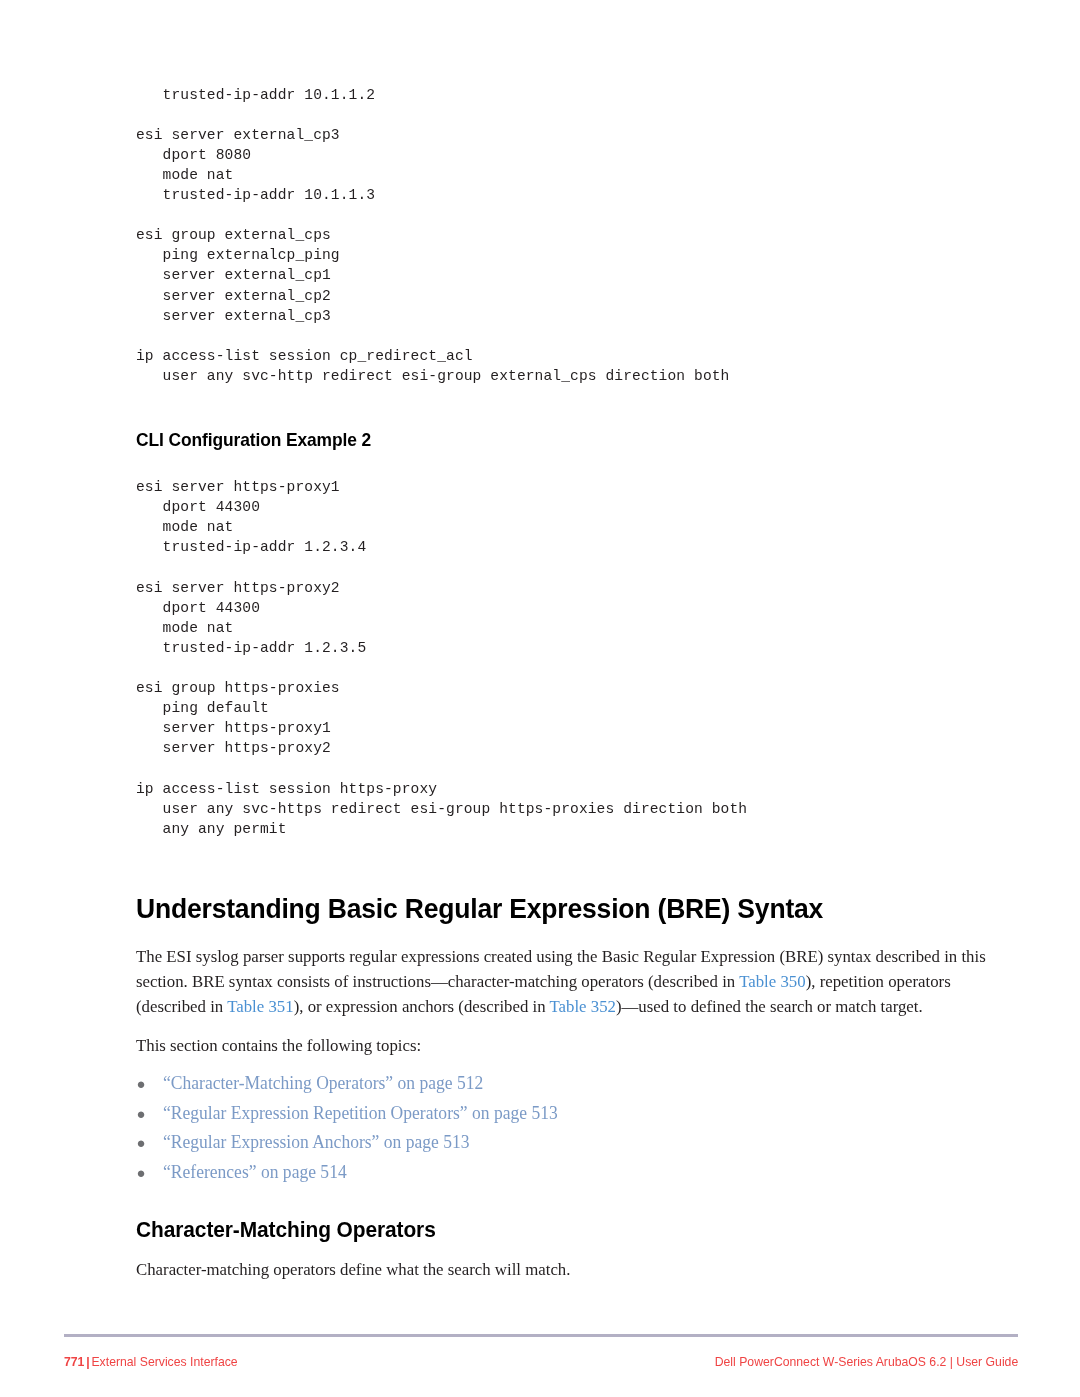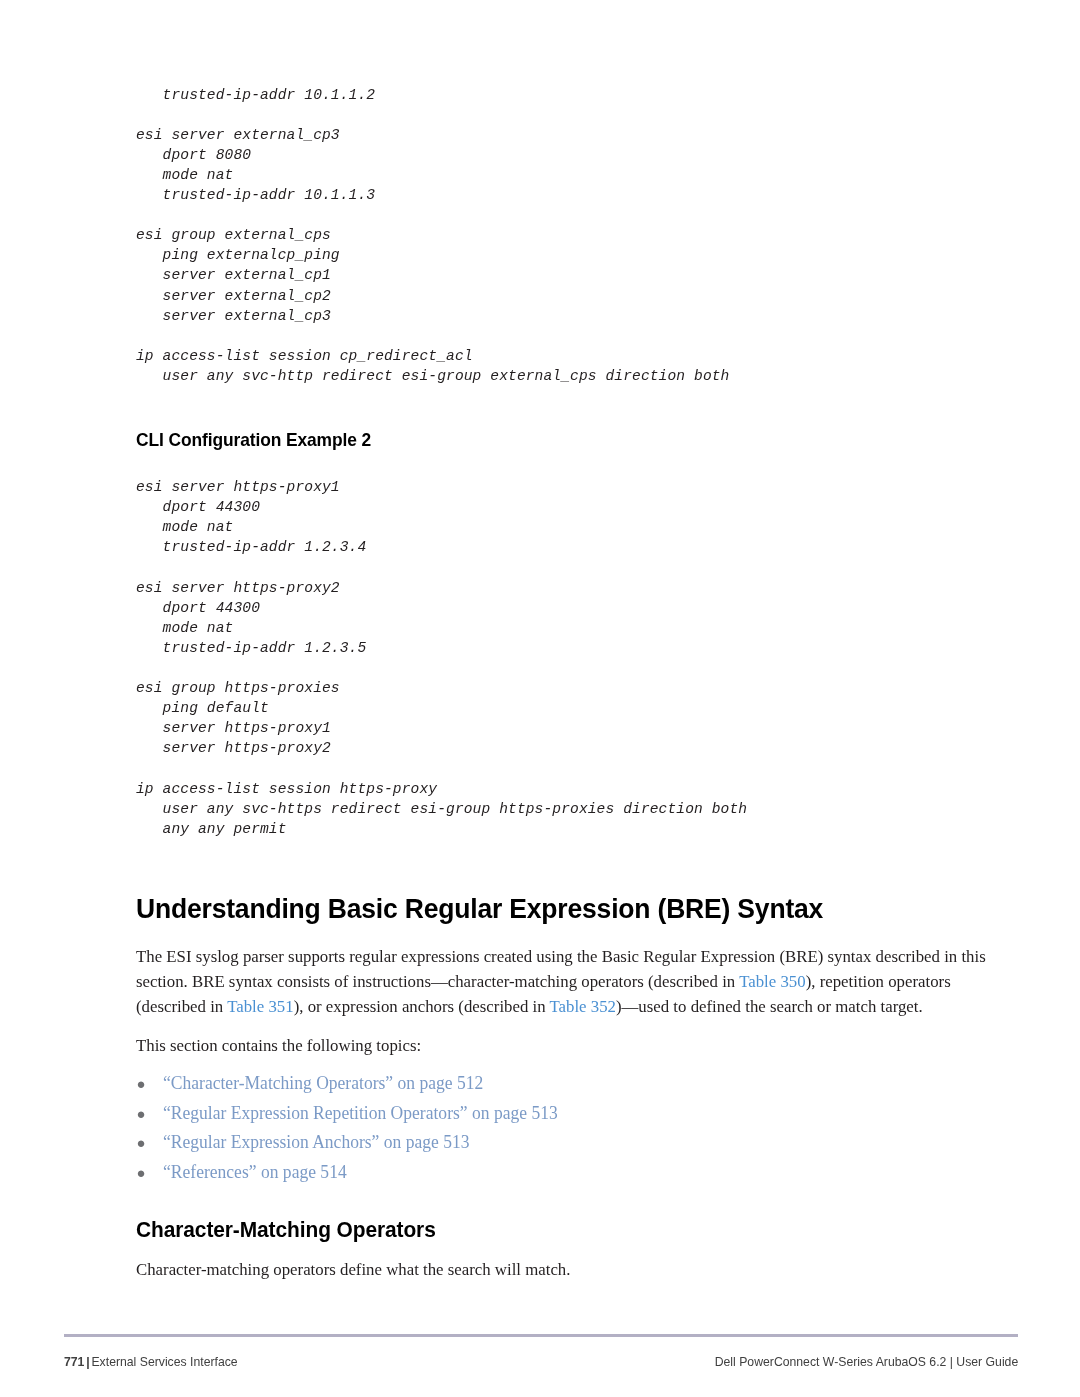--- a/index.html
+++ b/index.html
@@ -37,21 +37,20 @@
     font-family: "Liberation Mono", "DejaVu Sans Mono", monospace;
     font-size: 14.6px;
     line-height: 20.1px;
     color: #231f20;
     white-space: pre;
     letter-spacing: 0.1px;
   }
   .code-line {
     white-space: pre;
     min-height: 20.1px;
-    font-style: italic;
   }
   .code-line.blank {
     height: 20.1px;
   }
 
   
   .h1 {
     font-family: "Liberation Sans Narrow", "Liberation Sans", sans-serif;
     font-weight: bold;
     font-size: 28.5px;
@@ -140,21 +139,21 @@
     background: #b3b0c4;
     width: 100%;
   }
   .footer-row {
     display: flex;
     justify-content: space-between;
     align-items: center;
     margin-top: 17px;
     font-family: "Liberation Sans Narrow", "Liberation Sans", sans-serif;
     font-size: 13.6px;
-    color: #404040;
+    color: #ef4444;
   }
   .footer-left, .footer-right {
     transform: scaleX(0.9);
     transform-origin: left center;
     white-space: nowrap;
   }
   .footer-right {
     transform-origin: right center;
   }
   .footer-page {

